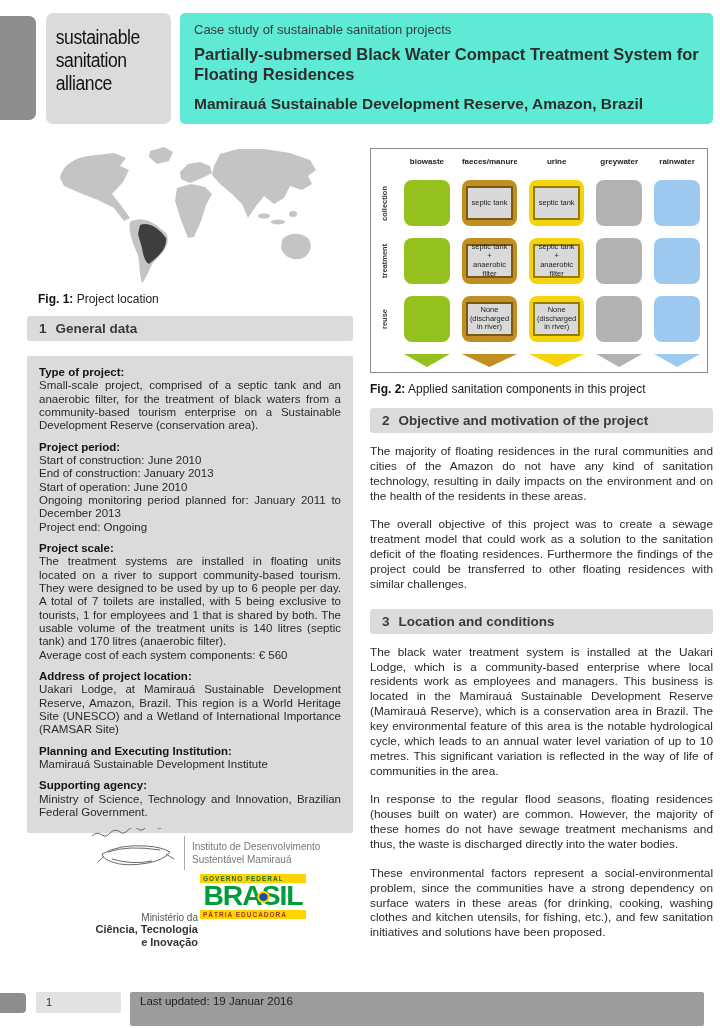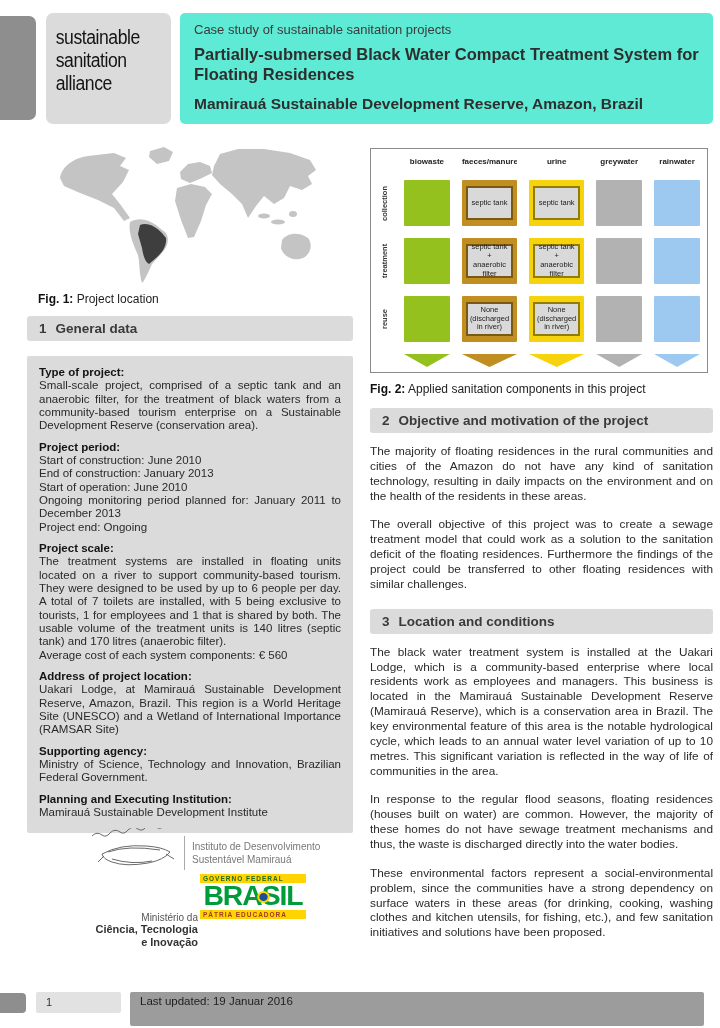--- a/index.html
+++ b/index.html
@@ -38,21 +38,21 @@
 
   
   .rcol{position:absolute;left:370px;top:148px;width:343px;}
   .fig2-box{box-sizing:border-box;width:338px;background:#fff;border:1px solid #8a8a8a;
             padding:6px 7px 5px 5px;}
   .fig2-grid{display:grid;grid-template-columns:16px repeat(5,1fr);grid-template-rows:13px repeat(3,46px) 13px;
              gap:12px;}
   .colhead{font-size:8px;font-weight:bold;color:#222;text-align:center;line-height:13px;overflow:hidden;}
   .rowlab{writing-mode:vertical-rl;transform:rotate(180deg);font-size:7.5px;font-weight:bold;color:#333;
           display:flex;align-items:center;justify-content:center;}
-  .cell{border-radius:1px;display:flex;align-items:center;justify-content:center;}
+  .cell{border-radius:8px;display:flex;align-items:center;justify-content:center;}
   .c-bio{background:#95C11F;} .c-fae{background:#C18F21;} .c-uri{background:#F6D30D;}
   .c-gre{background:#B2B2B2;} .c-rai{background:#9DC9F0;}
   .inner{background:#d9d9d9;margin:3px 4px;padding:1px 2px;width:100%;height:72%;box-sizing:border-box;
          display:flex;align-items:center;justify-content:center;text-align:center;
          font-size:7.5px;line-height:1.18;color:#1c1c1c;}
   .b-fae{border:2px solid #7a5a12;} .b-uri{border:2px solid #8f7d05;}
   .arrow{height:13px;clip-path:polygon(0 0,100% 0,50% 100%);}
   .fig2cap{margin-top:9px;font-size:12px;color:#222;}
   .fig2cap b{color:#111;}
   .sec2{margin-top:12px;width:343px;}
@@ -145,26 +145,26 @@
     <div class="gblock">
       <div class="glabel">Project scale:</div>
       <div class="gbody">The treatment systems are installed in floating units located on a river to support community-based tourism. They were designed to be used by up to 6 people per day. A total of 7 toilets are installed, with 5 being exclusive to tourists, 1 for employees and 1 that is shared by both. The usable volume of the treatment units is 140 litres (septic tank) and 170 litres (anaerobic filter).
 Average cost of each system components: € 560</div>
     </div>
     <div class="gblock">
       <div class="glabel">Address of project location:</div>
       <div class="gbody">Uakari Lodge, at Mamirauá Sustainable Development Reserve, Amazon, Brazil. This region is a World Heritage Site (UNESCO) and a Wetland of International Importance (RAMSAR Site)</div>
     </div>
     <div class="gblock">
+      <div class="glabel">Planning and Executing Institution:</div>
+      <div class="gbody">Mamirauá Sustainable Development Institute</div>
+    </div>
+    <div class="gblock">
       <div class="glabel">Supporting agency:</div>
       <div class="gbody">Ministry of Science, Technology and Innovation, Brazilian Federal Government.</div>
-    </div>
-    <div class="gblock">
-      <div class="glabel">Planning and Executing Institution:</div>
-      <div class="gbody">Mamirauá Sustainable Development Institute</div>
     </div>
   </div>
 
   <div class="rcol">
 
     <div class="fig2-box">
       <div class="fig2-grid">
         <div></div>
         <div class="colhead">biowaste</div>
         <div class="colhead">faeces/manure</div>

